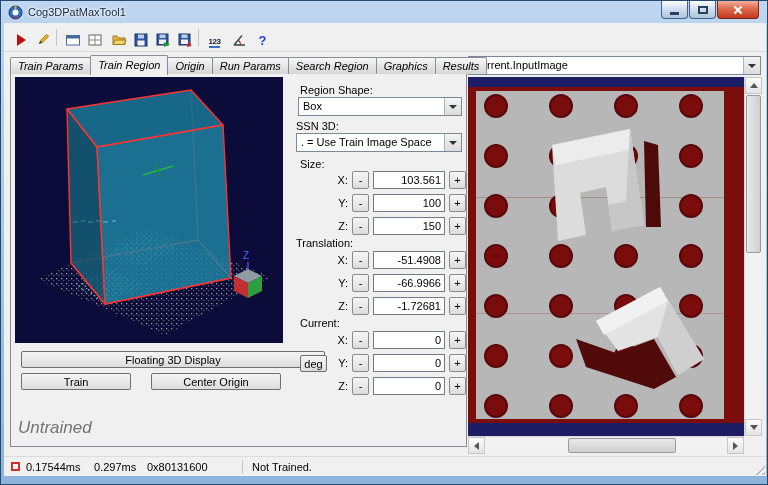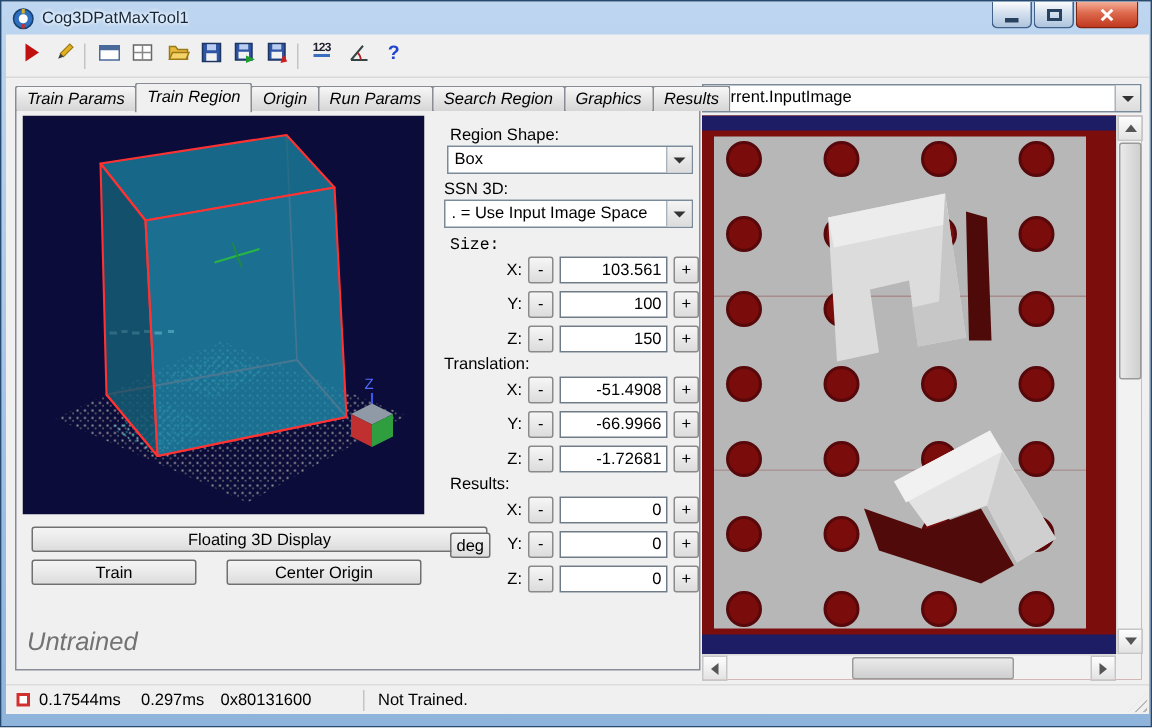--- a/index.html
+++ b/index.html
@@ -16,21 +16,21 @@
   .glyph-max { width:10px; height:8px; border:2px solid #27415f; background:transparent; }
   .glyph-close { position:relative; width:12px; height:12px; }
   .glyph-close::before,.glyph-close::after { content:""; position:absolute; left:5px; top:1px; width:2px; height:10px; background:#fff; }
   .glyph-close::before { transform:rotate(45deg); } .glyph-close::after { transform:rotate(-45deg); }
 
   
   .client { position:absolute; left:3px; top:22px; width:762px; height:453px; background:#f0f0f0; }
 
   
   .toolbar { position:absolute; left:0; top:0; width:100%; height:29px; border-bottom:1px solid #d9d9d9; }
-  .tbtn { position:absolute; top:4px; width:21px; height:21px; display:flex; align-items:flex-start; justify-content:center; background:transparent; border:none; cursor:default; }
+  .tbtn { position:absolute; top:4px; width:21px; height:21px; display:flex; align-items:flex-end; justify-content:center; background:transparent; border:none; cursor:default; }
   .tsep { position:absolute; top:6px; width:1px; height:17px; background:#c4c4c4; }
   .tb-123 { font-size:8px; font-weight:bold; color:#223; letter-spacing:-0.5px; border-bottom:2px solid #3a6fc0; line-height:9px; }
   .tb-help { font-size:13px; font-weight:bold; color:#2244cc; }
 
   
   .tabstrip { position:absolute; left:6px; top:31px; height:20px; display:flex; align-items:flex-end; z-index:3;font-style:italic; }
   .tab { height:17px; line-height:16px; padding:0 7px; border:1px solid #898c95; border-bottom:none; border-radius:2px 2px 0 0; background:linear-gradient(#f7f7f7,#e4e4e4 55%,#d6d6d6); margin-right:-1px; white-space:nowrap; }
   .tab.selected { height:20px; line-height:19px; background:#f0f0f0; margin-bottom:-1px; z-index:4; position:relative; }
   .tabpage { position:absolute; left:6px; top:50px; width:457px; height:374px; border:1px solid #898c95; background:#f0f0f0; }
 
@@ -242,27 +242,27 @@
     <div class="ctl-label" style="left:296px; top:61px;">Region Shape:</div>
     <div class="combo" style="left:294px; top:74px; width:164px;">
       <span class="txt">Box</span>
       <div class="arrowbox">
           <div class="tri-dn"></div>
         </div>
     </div>
 
     <div class="ctl-label" style="left:292px; top:97px;">SSN 3D:</div>
     <div class="combo" style="left:292px; top:110px; width:166px;">
-      <span class="txt">. = Use Input Image Space</span>
+      <span class="txt">. = Use Train Image Space</span>
       <div class="arrowbox">
           <div class="tri-dn"></div>
         </div>
     </div>
 
-    <div class="ctl-label" style="left:296px; top:135px;font-family:Liberation Mono, monospace;">Size:</div>
+    <div class="ctl-label" style="left:296px; top:135px;">Size:</div>
     <div class="spin-row" style="left:326px; top:148px;">
       <span class="row-axis">X:</span>
       <button class="spin minus">-</button>
       <input class="numfield" value="103.561" style="">
       <button class="spin plus">+</button>
     </div>
     <div class="spin-row" style="left:326px; top:171px;">
       <span class="row-axis">Y:</span>
       <button class="spin minus">-</button>
       <input class="numfield" value="100" style="">
@@ -288,21 +288,21 @@
       <input class="numfield" value="-66.9966" style="">
       <button class="spin plus">+</button>
     </div>
     <div class="spin-row" style="left:326px; top:274px;">
       <span class="row-axis">Z:</span>
       <button class="spin minus">-</button>
       <input class="numfield" value="-1.72681" style="">
       <button class="spin plus">+</button>
     </div>
 
-    <div class="ctl-label" style="left:296px; top:294px;">Results:</div>
+    <div class="ctl-label" style="left:296px; top:294px;">Current:</div>
     <div class="spin-row" style="left:326px; top:308px;">
       <span class="row-axis">X:</span>
       <button class="spin minus">-</button>
       <input class="numfield" value="0" style="">
       <button class="spin plus">+</button>
     </div>
     <button class="pushbtn degbtn" style="top:332px;">deg</button>
     <div class="spin-row" style="left:326px; top:331px;">
       <span class="row-axis">Y:</span>
       <button class="spin minus">-</button>

